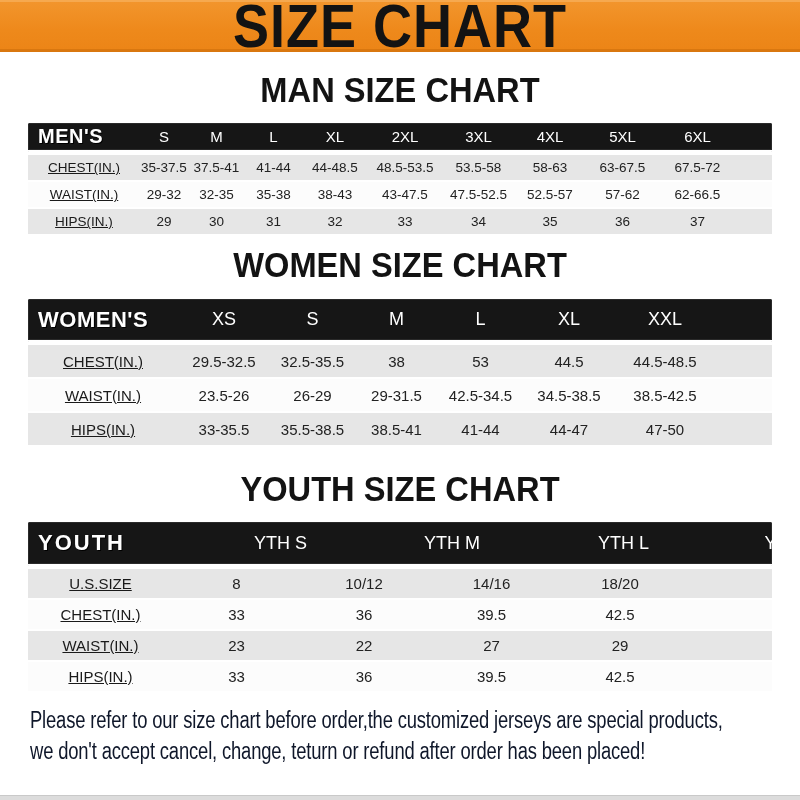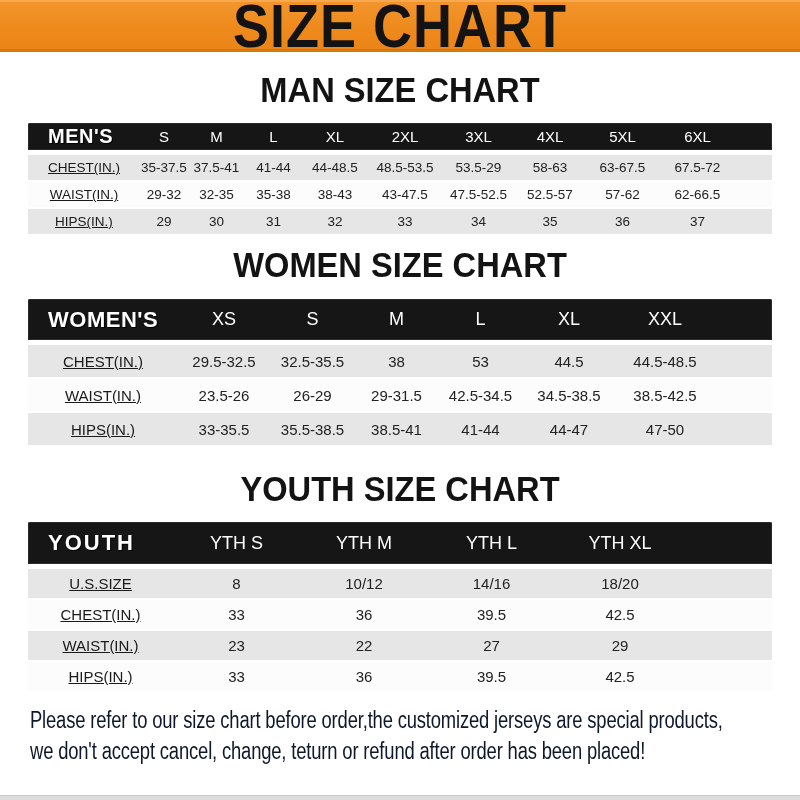--- a/index.html
+++ b/index.html
@@ -47,21 +47,21 @@
     border-bottom: 3px solid #fff;
     border-radius: 2px;
     box-shadow: inset 0 0 0 1px #2a2a2a;
   }
   .trow { display: grid; align-items: center; border-top: 2px solid #fff; }
   .trow.gray  { background: #e6e6e6; }
   .trow.white { background: #fcfcfc; }
 
   .th, .td { text-align: center; white-space: nowrap; }
   .th.first {
-    text-align: left; padding-left: 20px; font-weight: bold;
+    text-align: left; padding-left: 10px; font-weight: bold;
     letter-spacing: 0.5px; text-shadow: 1px 1px 0 #000;
   }
   .td { color: #222; }
   .td.first { color: #1a1a1a; text-decoration: underline; }
 
   .men-table .thead { height: 30px; }
   .men-table .th { font-size: 15px; }
   .men-table .th.first { font-size: 20px; }
   .men-table .trow { height: 27px; }
   .men-table .td { font-size: 13.5px; }
@@ -71,21 +71,21 @@
 
   .women-table .thead { height: 44px; }
   .women-table .th { font-size: 18px; }
   .women-table .th.first { font-size: 22px; }
   .women-table .trow { height: 34px; }
   .women-table .td { font-size: 15px; }
   .women-table .thead, .women-table .trow {
     grid-template-columns: 150px 92px 85px 83px 85px 92px 100px;
   }
 
-  .youth-table .thead { height: 45px; }
+  .youth-table .thead { height: 45px; gap: 44px; }
   .youth-table .th { font-size: 18px; }
   .youth-table .th.first { font-size: 22px; letter-spacing: 2px; }
   .youth-table .trow { height: 31px; }
   .youth-table .td { font-size: 15px; }
   .youth-table .thead, .youth-table .trow {
     grid-template-columns: 145px 127px 128px 127px 130px;
   }
 
   
   .notice { margin: 14px 0 0 30px; color: #0f172a; }
@@ -125,21 +125,21 @@
           <div class="th">5XL</div>
           <div class="th">6XL</div>
         </div>
         <div class="trow gray">
           <div class="td first">CHEST(IN.)</div>
           <div class="td">35-37.5</div>
           <div class="td">37.5-41</div>
           <div class="td">41-44</div>
           <div class="td">44-48.5</div>
           <div class="td">48.5-53.5</div>
-          <div class="td">53.5-29</div>
+          <div class="td">53.5-58</div>
           <div class="td">58-63</div>
           <div class="td">63-67.5</div>
           <div class="td">67.5-72</div>
         </div>
         <div class="trow white">
           <div class="td first">WAIST(IN.)</div>
           <div class="td">29-32</div>
           <div class="td">32-35</div>
           <div class="td">35-38</div>
           <div class="td">38-43</div>

